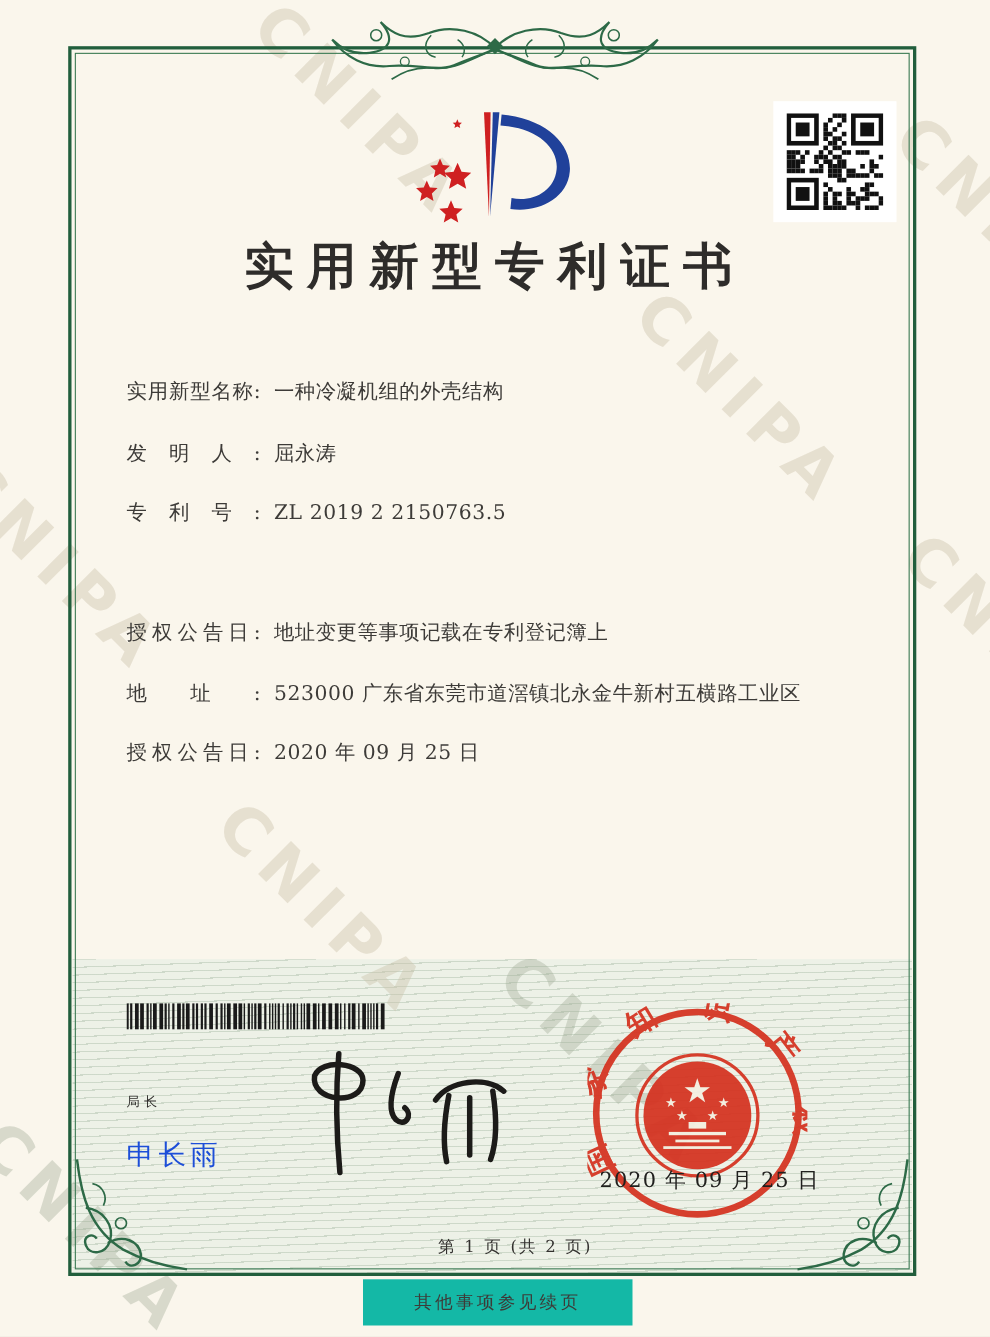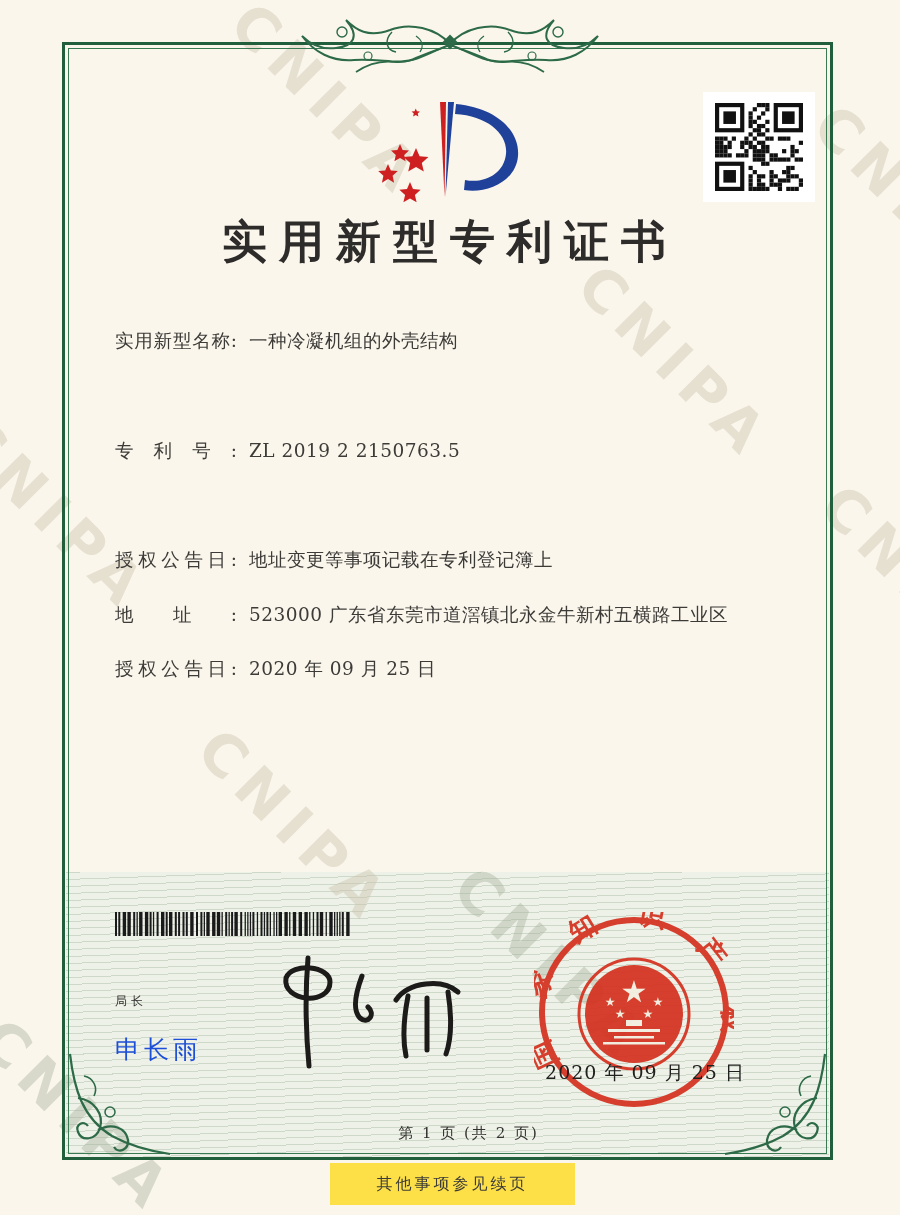--- a/index.html
+++ b/index.html
@@ -29,38 +29,38 @@
   .wm.on-green { color:rgba(160,170,150,0.38); }
   
   .cert-no { position:absolute; left:115px; top:96px; font-size:19px; letter-spacing:3px; color:#3a3a3a; z-index:3; }
   .logo { position:absolute; left:358px; top:92px; width:186px; height:118px; z-index:3; }
   .qr-wrap { position:absolute; left:703px; top:92px; width:112px; height:110px; background:#ffffff; z-index:3;
              display:flex; align-items:center; justify-content:center; }
   .title { position:absolute; left:0; top:212px; width:900px; text-align:center;
            font-size:45px; font-weight:700; letter-spacing:12px; color:#2e2c2a; z-index:3; }
   
   .frow { position:absolute; left:115px; font-size:18.5px; z-index:3; white-space:nowrap; color:#3d3b38; }
-  .flabel { display:inline-block; width:122px; text-align:justify; text-align-last:justify; margin-right:12px; }
+  .flabel { display:inline-block; width:122px; text-align:justify; text-align-last:justify; margin-right:12px;margin-top:15px; }
   .fvalue { letter-spacing:0.5px; }
   .frow2 { position:absolute; left:448px; font-size:18.5px; z-index:3; white-space:nowrap; }
   
   .body-text { position:absolute; left:100px; top:700px; width:708px; z-index:3;
                font-size:17.5px; line-height:32px; text-align:justify; color:#3d3b38; }
   .body-text p { text-indent:2em; margin:0; }
   
   .barcode { position:absolute; left:115px; top:912px; z-index:3; }
   .director-label { position:absolute; left:115px; top:993px; font-size:12px; letter-spacing:4px; z-index:3; color:#2f2d2b;font-family:Liberation Serif, serif; }
   .director-name  { position:absolute; left:115px; top:1033px; font-size:25px; letter-spacing:4px; z-index:3; color:#1d4ed8; }
   .signature { position:absolute; left:246px; top:952px; z-index:3; }
   .seal { position:absolute; left:534px; top:912px; z-index:3; }
   .seal-date { position:absolute; left:540px; top:1060px; width:210px; text-align:center;
                font-size:19px; color:#20201e; letter-spacing:1px; z-index:4; }
   .page-indicator { position:absolute; left:0; top:1124px; width:900px; text-align:center;
                     font-size:15px; letter-spacing:2px; color:#33312f; z-index:5;padding-left:37px; }
-  .footer-note-box { position:absolute; left:330px; top:1163px; width:245px; height:42px; background:#fde047;
+  .footer-note-box { position:absolute; left:330px; top:1163px; width:245px; height:42px; background:#14b8a6;
                      display:flex; align-items:center; justify-content:center; z-index:5; }
   .footer-note { font-size:16px; letter-spacing:3px; color:#3d3b38; }
   .ornament { position:absolute; z-index:5; pointer-events:none; }
 </style>
 </head>
 <body>
 
 <div class="page">
 
   <span class="wm" style="left:205px; top:66px;">CNIPA</span>
@@ -272,20 +272,23 @@
         <rect x="18" y="20" width="1" height="1" fill="#111"></rect>
         <rect x="19" y="20" width="1" height="1" fill="#111"></rect>
       </svg>
   </div>
 
   <div class="title">实用新型专利证书</div>
 
   <div class="frow" style="top:328px;">
     <span class="flabel">实用新型名称:</span><span class="fvalue">一种冷凝机组的外壳结构</span>
   </div>
+  <div class="frow" style="top:384px;">
+    <span class="flabel">发明人:</span><span class="fvalue">屈永涛</span>
+  </div>
   <div class="frow" style="top:438px;">
     <span class="flabel">专利号:</span><span class="fvalue">ZL 2019 2 2150763.5</span>
   </div>
   <div class="frow" style="top:547px;">
     <span class="flabel">授权公告日:</span><span class="fvalue">地址变更等事项记载在专利登记簿上</span>
   </div>
   <div class="frow" style="top:602px;">
     <span class="flabel">地址:</span><span class="fvalue">523000 广东省东莞市道滘镇北永金牛新村五横路工业区</span>
   </div>
   <div class="frow" style="top:656px;">

